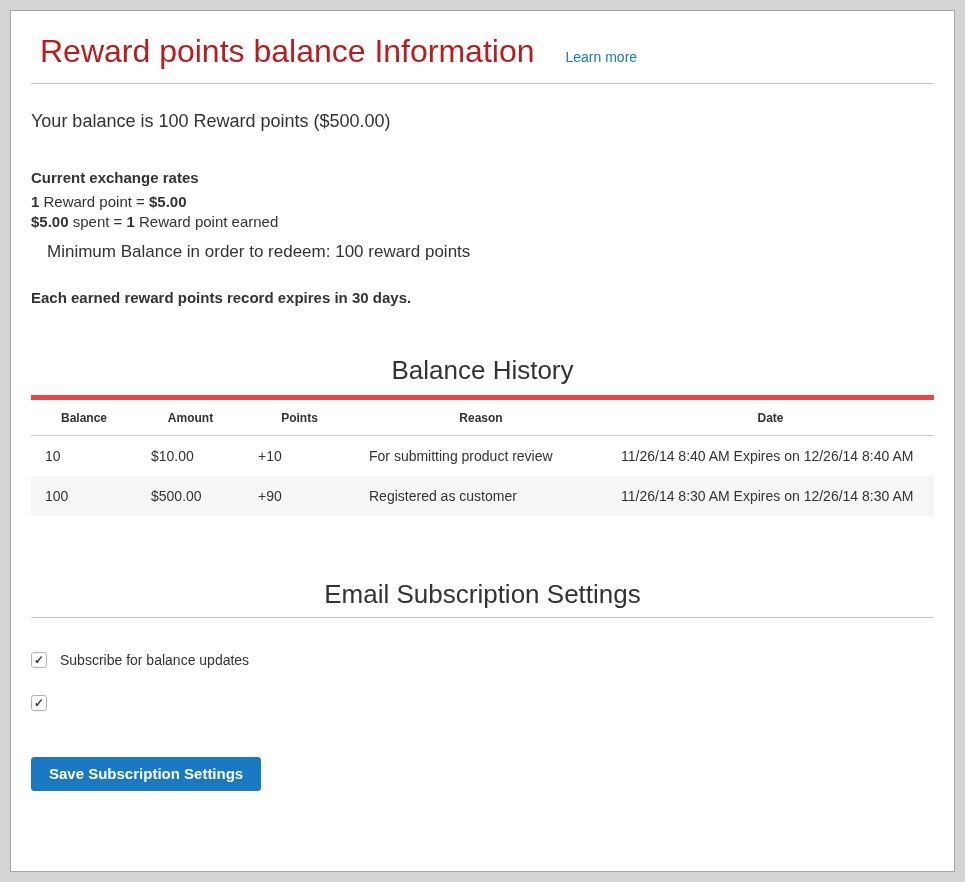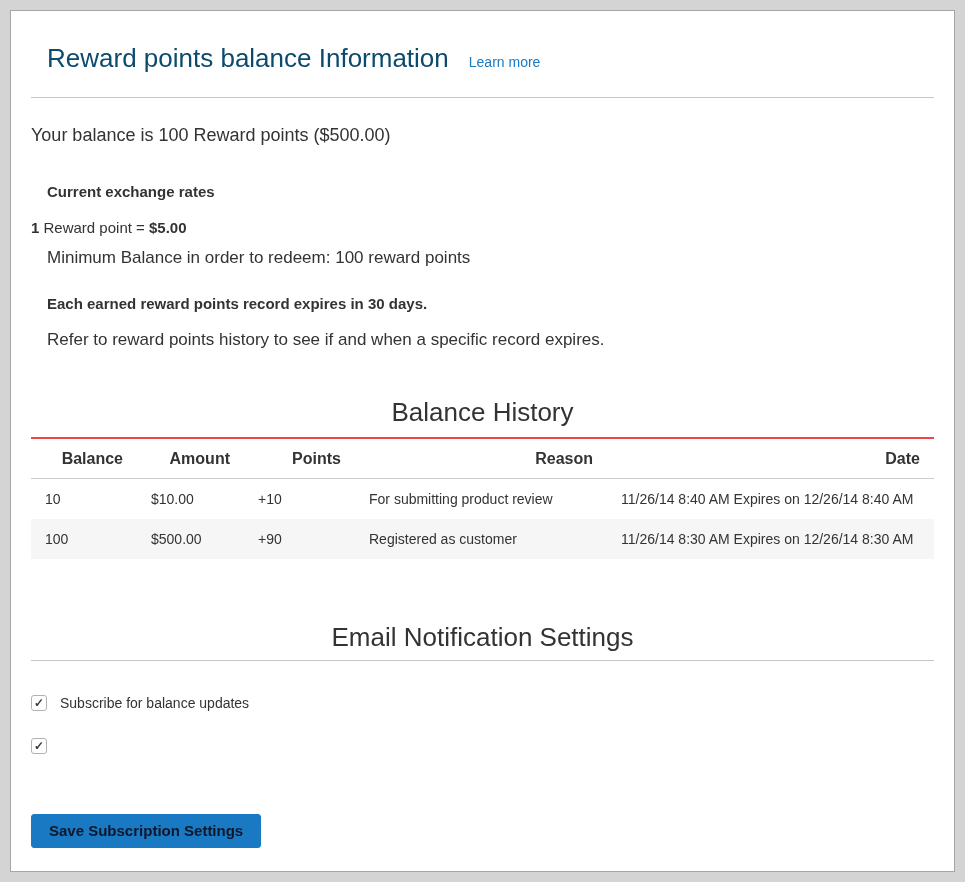--- a/index.html
+++ b/index.html
@@ -19,36 +19,36 @@
     overflow: hidden;
   }
   
   .title-block {
     display: flex;
     align-items: baseline;
     padding: 14px 0 6px;
     border-bottom: 1px solid #c6c6c6;
   }
   h1.page-title {
-    margin: 16px;
-    font-size: 26px;
+    margin: 9px;
+    font-size: 32px;
     font-weight: 300;
     line-height: 34px;
-    color: #0c4a6e;
+    color: #b91c1c;
   }
   .learn-more {
-    margin-left: 4px;
+    margin-left: 22px;
     font-size: 14px;
     color: #1979c3;
     text-decoration: none;
     cursor: pointer;
   }
   
   .balance-line { margin: 26px 0 0; font-size: 18px; line-height: 22px; }
-  .bold-line  { margin: 16px; font-size: 15px; line-height: 20px; font-weight: 700; }
+  .bold-line  { margin: 0; font-size: 15px; line-height: 20px; font-weight: 700; }
   .plain-line { margin: 16px; font-size: 17px; line-height: 20px; }
   .mt36 { margin-top: 36px; }
   .mt26 { margin-top: 26px; }
   .mt10 { margin-top: 10px; }
   .mt8  { margin-top: 8px; }
   #exchange-lines { margin-top: 4px; }
   #exchange-lines p { margin: 0; font-size: 15px; line-height: 20px; }
   
   .section-title {
     margin: 0;
@@ -64,26 +64,26 @@
     padding-bottom: 7px;
     border-bottom: 1px solid #c6c6c6;
   }
   
   table.history {
     width: 100%;
     border-collapse: collapse;
     margin-top: 9px;
   }
   table.history th {
-    text-align: right;
-    font-size: 16px;
+    text-align: center;
+    font-size: 12px;
     font-weight: 700;
     color: #333333;
     padding: 11px 14px 10px;
-    border-top: 2px solid #ef4444;
+    border-top: 5px solid #ef4444;
     border-bottom: 1px solid #cccccc;
   }
   table.history td {
     font-size: 14px;
     color: #333333;
     padding: 12px 14px;
   }
   table.history tbody tr:nth-child(even) { background: #f6f6f6; }
   col.c1 { width: 106px; } col.c2 { width: 107px; }
   col.c3 { width: 111px; } col.c4 { width: 252px; }
@@ -102,25 +102,25 @@
   }
   .checkbox .check {
     font-size: 12px;
     line-height: 12px;
     font-weight: 700;
     color: #3a3a3a;
   }
   .option-label { font-size: 14px; color: #333333; }
   
   .save-btn {
-    margin-top: 33px;
+    margin-top: 19px;
     background: #1979c3;
     border: 1px solid #1979c3;
     border-radius: 3px;
-    color: #0f172a;
+    color: #ffffff;
     font-family: inherit;
     font-size: 15px;
     font-weight: 700;
     line-height: 16px;
     padding: 8px 17px;
     cursor: pointer;
   }
 </style>
 </head>
 <body>
@@ -130,26 +130,26 @@
   <div class="title-block">
     <h1 class="page-title">Reward points balance Information</h1>
     <a class="learn-more">Learn more</a>
   </div>
 
   <p class="balance-line">Your balance is 100 Reward points ($500.00)</p>
 
   <p class="bold-line mt36">Current exchange rates</p>
   <div id="exchange-lines">
       <p><span style="font-weight: 700;">1</span><span> Reward point = </span><span style="font-weight: 700;">$5.00</span></p>
+      <p><span style="font-weight: 700;">$5.00</span><span> spent = </span><span style="font-weight: 700;">1</span><span> Reward point earned</span></p>
     </div>
 
   <p class="plain-line mt10">Minimum Balance in order to redeem: 100 reward points</p>
 
   <p class="bold-line mt26">Each earned reward points record expires in 30 days.</p>
-  <p class="plain-line mt8">Refer to reward points history to see if and when a specific record expires.</p>
 
   <h2 class="section-title history-title">Balance History</h2>
 
   <table class="history">
     <colgroup>
       <col class="c1">
         <col class="c2">
         <col class="c3">
         <col class="c4">
         <col>
@@ -175,21 +175,21 @@
           <td>100</td>
           <td>$500.00</td>
           <td>+90</td>
           <td>Registered as customer</td>
           <td>11/26/14 8:30 AM Expires on 12/26/14 8:30 AM</td>
         </tr>
       </tbody>
   </table>
 
   <div class="section-head">
-    <h2 class="section-title">Email Notification Settings</h2>
+    <h2 class="section-title">Email Subscription Settings</h2>
   </div>
 
   <div id="email-options">
       <div class="option-row">
         <span class="checkbox">
           <span class="check">✓</span>
         </span>
         <span class="option-label">Subscribe for balance updates</span>
       </div>
       <div class="option-row">

